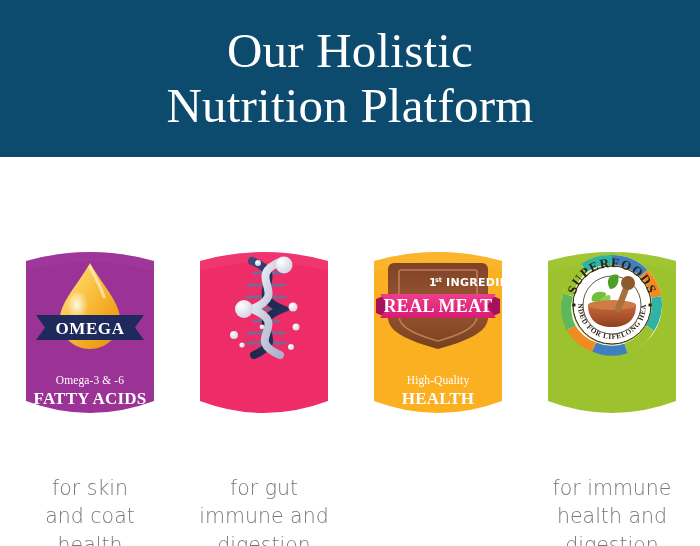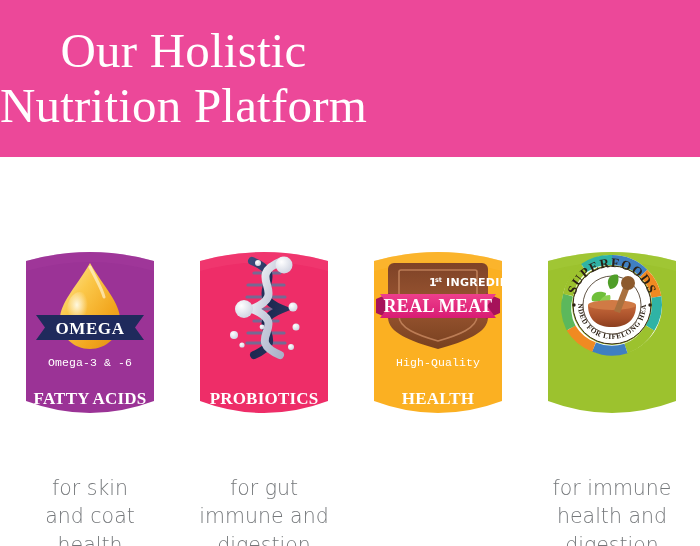--- a/index.html
+++ b/index.html
@@ -5,22 +5,22 @@
   html,body{margin:0;padding:0;}
   body{
     width:700px;height:546px;overflow:hidden;background:#ffffff;
     font-family:"Liberation Sans",sans-serif;
   }
   .page{position:relative;width:700px;height:546px;}
 
   
   .header{
     position:absolute;left:0;top:0;width:700px;height:157px;
-    background:#ec4899;
-    display:flex;align-items:center;
+    background:#0c4a6e;
+    display:flex;align-items:center;justify-content:center;
   }
   .header-title{
     font-family:"Liberation Serif","DejaVu Serif",serif;
     color:#ffffff;font-size:49px;line-height:1.12;text-align:center;
     font-weight:400;letter-spacing:.2px;
     white-space:pre-line;
   }
 
   
   .cards{
@@ -42,28 +42,28 @@
   }
 
   .art{
     position:absolute;left:0;top:6px;width:136px;height:112px;
   }
 
   .labels{
     position:absolute;left:0;bottom:16px;width:136px;text-align:center;
   }
   .label-sub{
-    font-family:Liberation Mono, monospace;
+    font-family:Liberation Serif, serif;
     font-size:11.5px;color:#ffffff;font-weight:300;line-height:1.25;
     letter-spacing:.1px;
   }
   .label-main{
     font-family:"Liberation Serif","DejaVu Serif",serif;
     font-size:17px;color:#ffffff;font-weight:700;line-height:1.2;
-    letter-spacing:.2px;margin-top:18px;
+    letter-spacing:.2px;margin-top:1px;
   }
 
   
   .captions{
     position:absolute;left:0;top:454px;width:631px;height:94px;margin-top:20px;
   }
   .caption{
     position:absolute;top:0;width:170px;text-align:center;
     font-family:"DejaVu Sans","Liberation Sans",sans-serif;
     font-weight:300;font-size:20.5px;line-height:1.38;color:#75787b;
@@ -170,21 +170,20 @@
             <circle cx="100" cy="78" r="3.5" fill="url(#beadG)"></circle>
             <circle cx="38" cy="86" r="4" fill="url(#beadG)"></circle>
             <circle cx="62" cy="14" r="3" fill="url(#beadG)"></circle>
             <circle cx="46" cy="96" r="2.6" fill="url(#beadG)"></circle>
             <circle cx="66" cy="78" r="2.4" fill="url(#beadG)"></circle>
             <circle cx="95" cy="98" r="3" fill="url(#beadG)"></circle>
           </g>
         </svg>
 
         <div class="labels">
-          <div class="label-main">PROBIOTICS</div>
         </div>
       </div>
     </div>
 
     <div class="card card-3">
       <svg class="card-shape" viewBox="0 0 136 182">
         <defs>
           <linearGradient id="shieldG" x1="0" y1="0" x2="0" y2="1">
             <stop offset="0%" stop-color="#7e4227"></stop>
             <stop offset="50%" stop-color="#9a5631"></stop>

